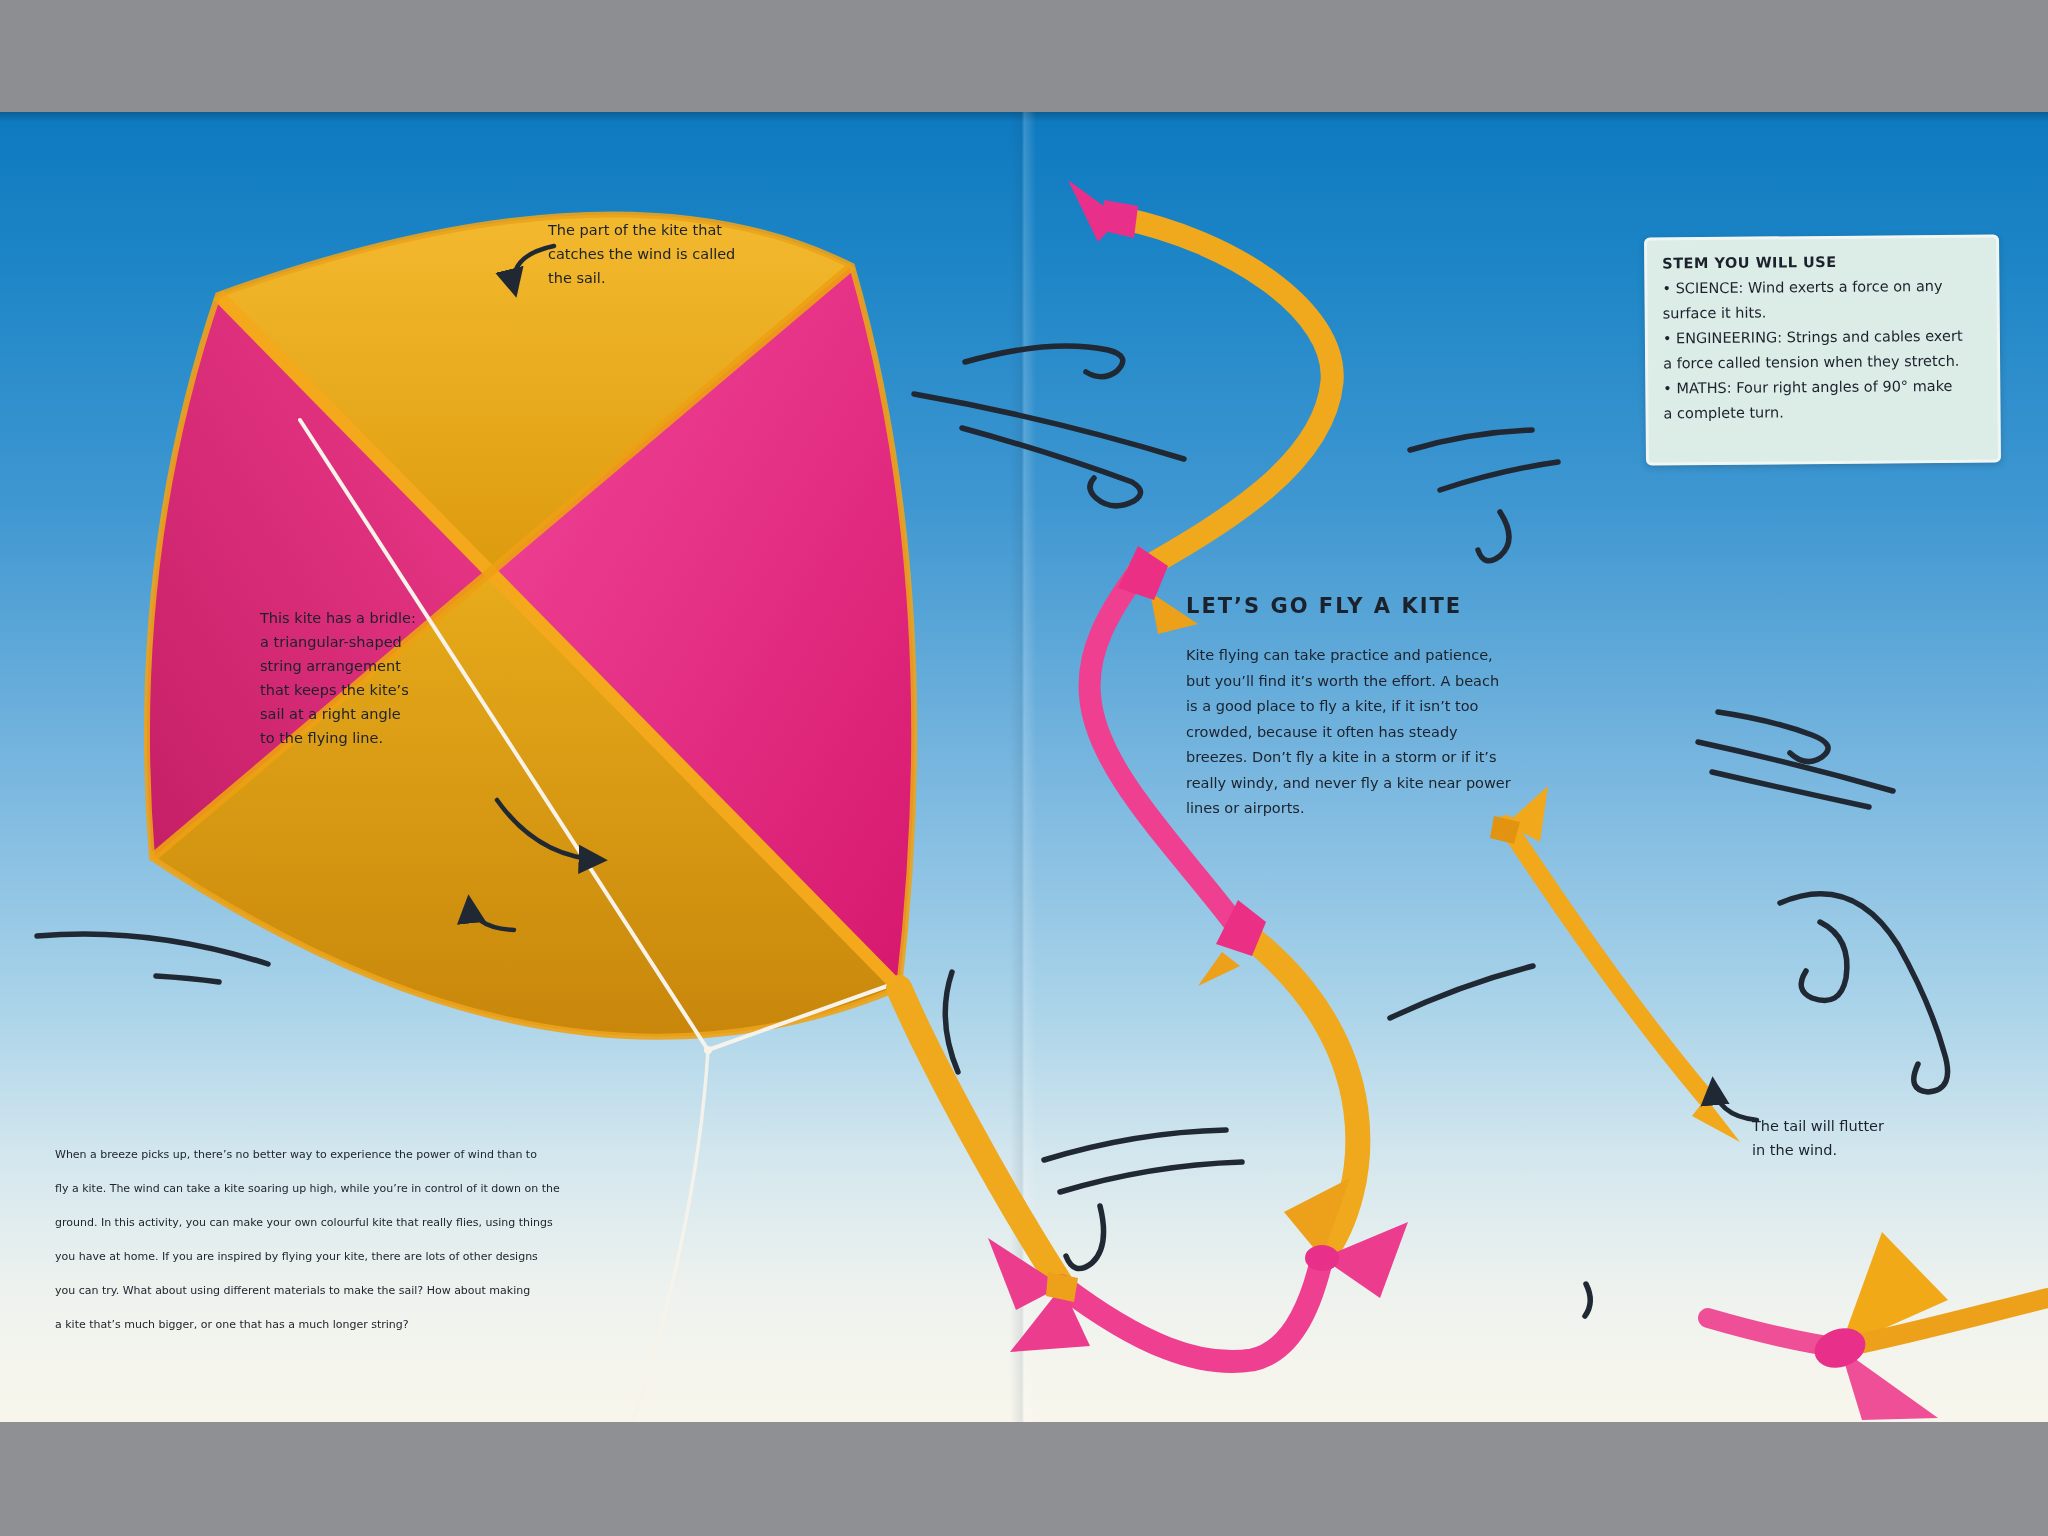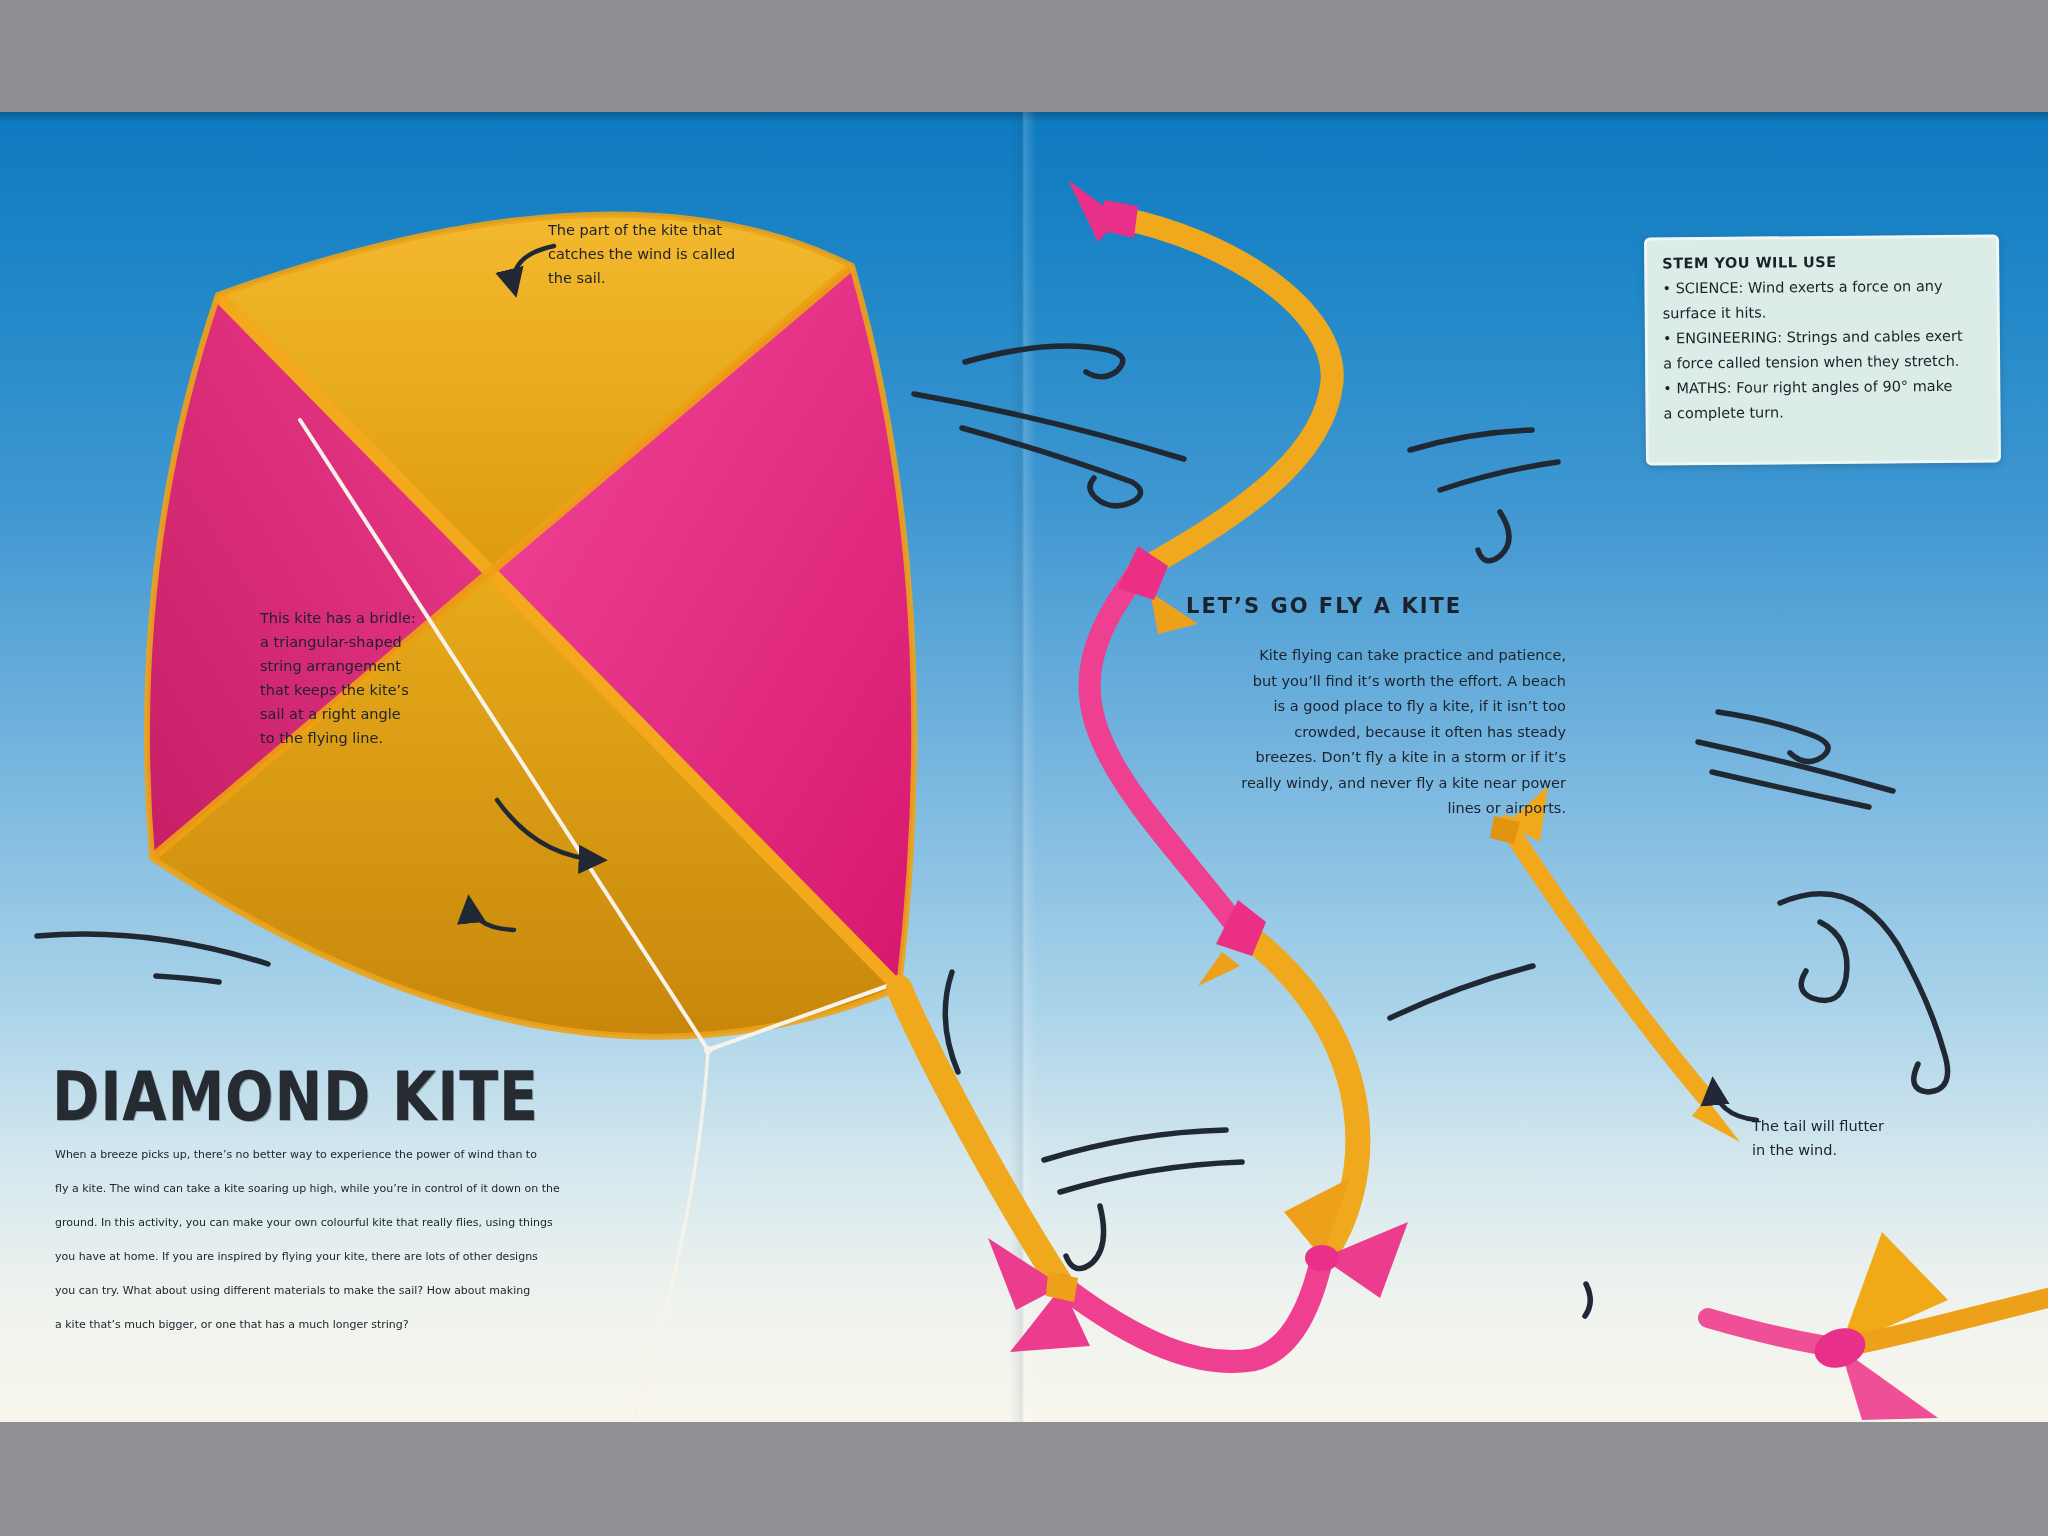--- a/index.html
+++ b/index.html
@@ -19,21 +19,21 @@
   svg.art{position:absolute;left:0;top:0;z-index:2;}
   .txt{position:absolute;z-index:3;color:#1c222c;white-space:pre-line;margin-top:22px;}
   .ann{font-size:14.5px;line-height:24px;font-weight:500;}
   .ann.right{text-align:left;}
   .page-title{left:52px;top:1016px;}
   .page-title span{display:inline-block;font-size:68px;font-weight:800;
         letter-spacing:1px;color:#262a31;transform:scaleX(.84);transform-origin:left;
         text-shadow:1px 1px 0 rgba(38,42,49,.35);}
   .intro{left:55px;top:1116px;width:800px;font-size:11px;line-height:34px;color:#20262f;}
   .fly-head{left:1186px;top:572px;font-size:21px;font-weight:700;letter-spacing:2px;}
-  .fly-body{left:1186px;top:621px;width:380px;font-size:14.5px;line-height:25.5px;text-align:right;}
+  .fly-body{left:1186px;top:621px;width:380px;font-size:14.5px;line-height:25.5px;}
   .stem-box{position:absolute;left:1645px;top:236px;width:355px;height:228px;z-index:3;
         background:#dcece7;border-radius:6px;transform:rotate(-.5deg);
         box-shadow:0 2px 6px rgba(20,40,60,.25), inset 0 0 0 3px rgba(255,255,255,.55);
         padding:14px 18px;box-sizing:border-box;}
   .stem-title{font-size:19px;font-weight:800;letter-spacing:.5px;color:#161b24;margin:0 0 6px 0;}
   .stem-box p{margin:0;font-size:14.5px;line-height:25px;color:#1c222c;white-space:pre-line;}
 </style>
 </head>
 <body>
 
@@ -160,23 +160,20 @@
 a triangular-shaped
 string arrangement
 that keeps the kite’s
 sail at a right angle
 to the flying line.</div>
 
 
   <div class="txt ann" style="left:1752px;top:1092px;width:190px;">The tail will flutter
 in the wind.</div>
 
-  <div class="txt page-title">
-    <span>DIAMOND KITE</span>
-  </div>
 
   <div class="txt intro">When a breeze picks up, there’s no better way to experience the power of wind than to
 fly a kite. The wind can take a kite soaring up high, while you’re in control of it down on the
 ground. In this activity, you can make your own colourful kite that really flies, using things
 you have at home. If you are inspired by flying your kite, there are lots of other designs
 you can try. What about using different materials to make the sail? How about making
 a kite that’s much bigger, or one that has a much longer string?</div>
 
   <div class="txt fly-head">LET’S GO FLY A KITE</div>
 

